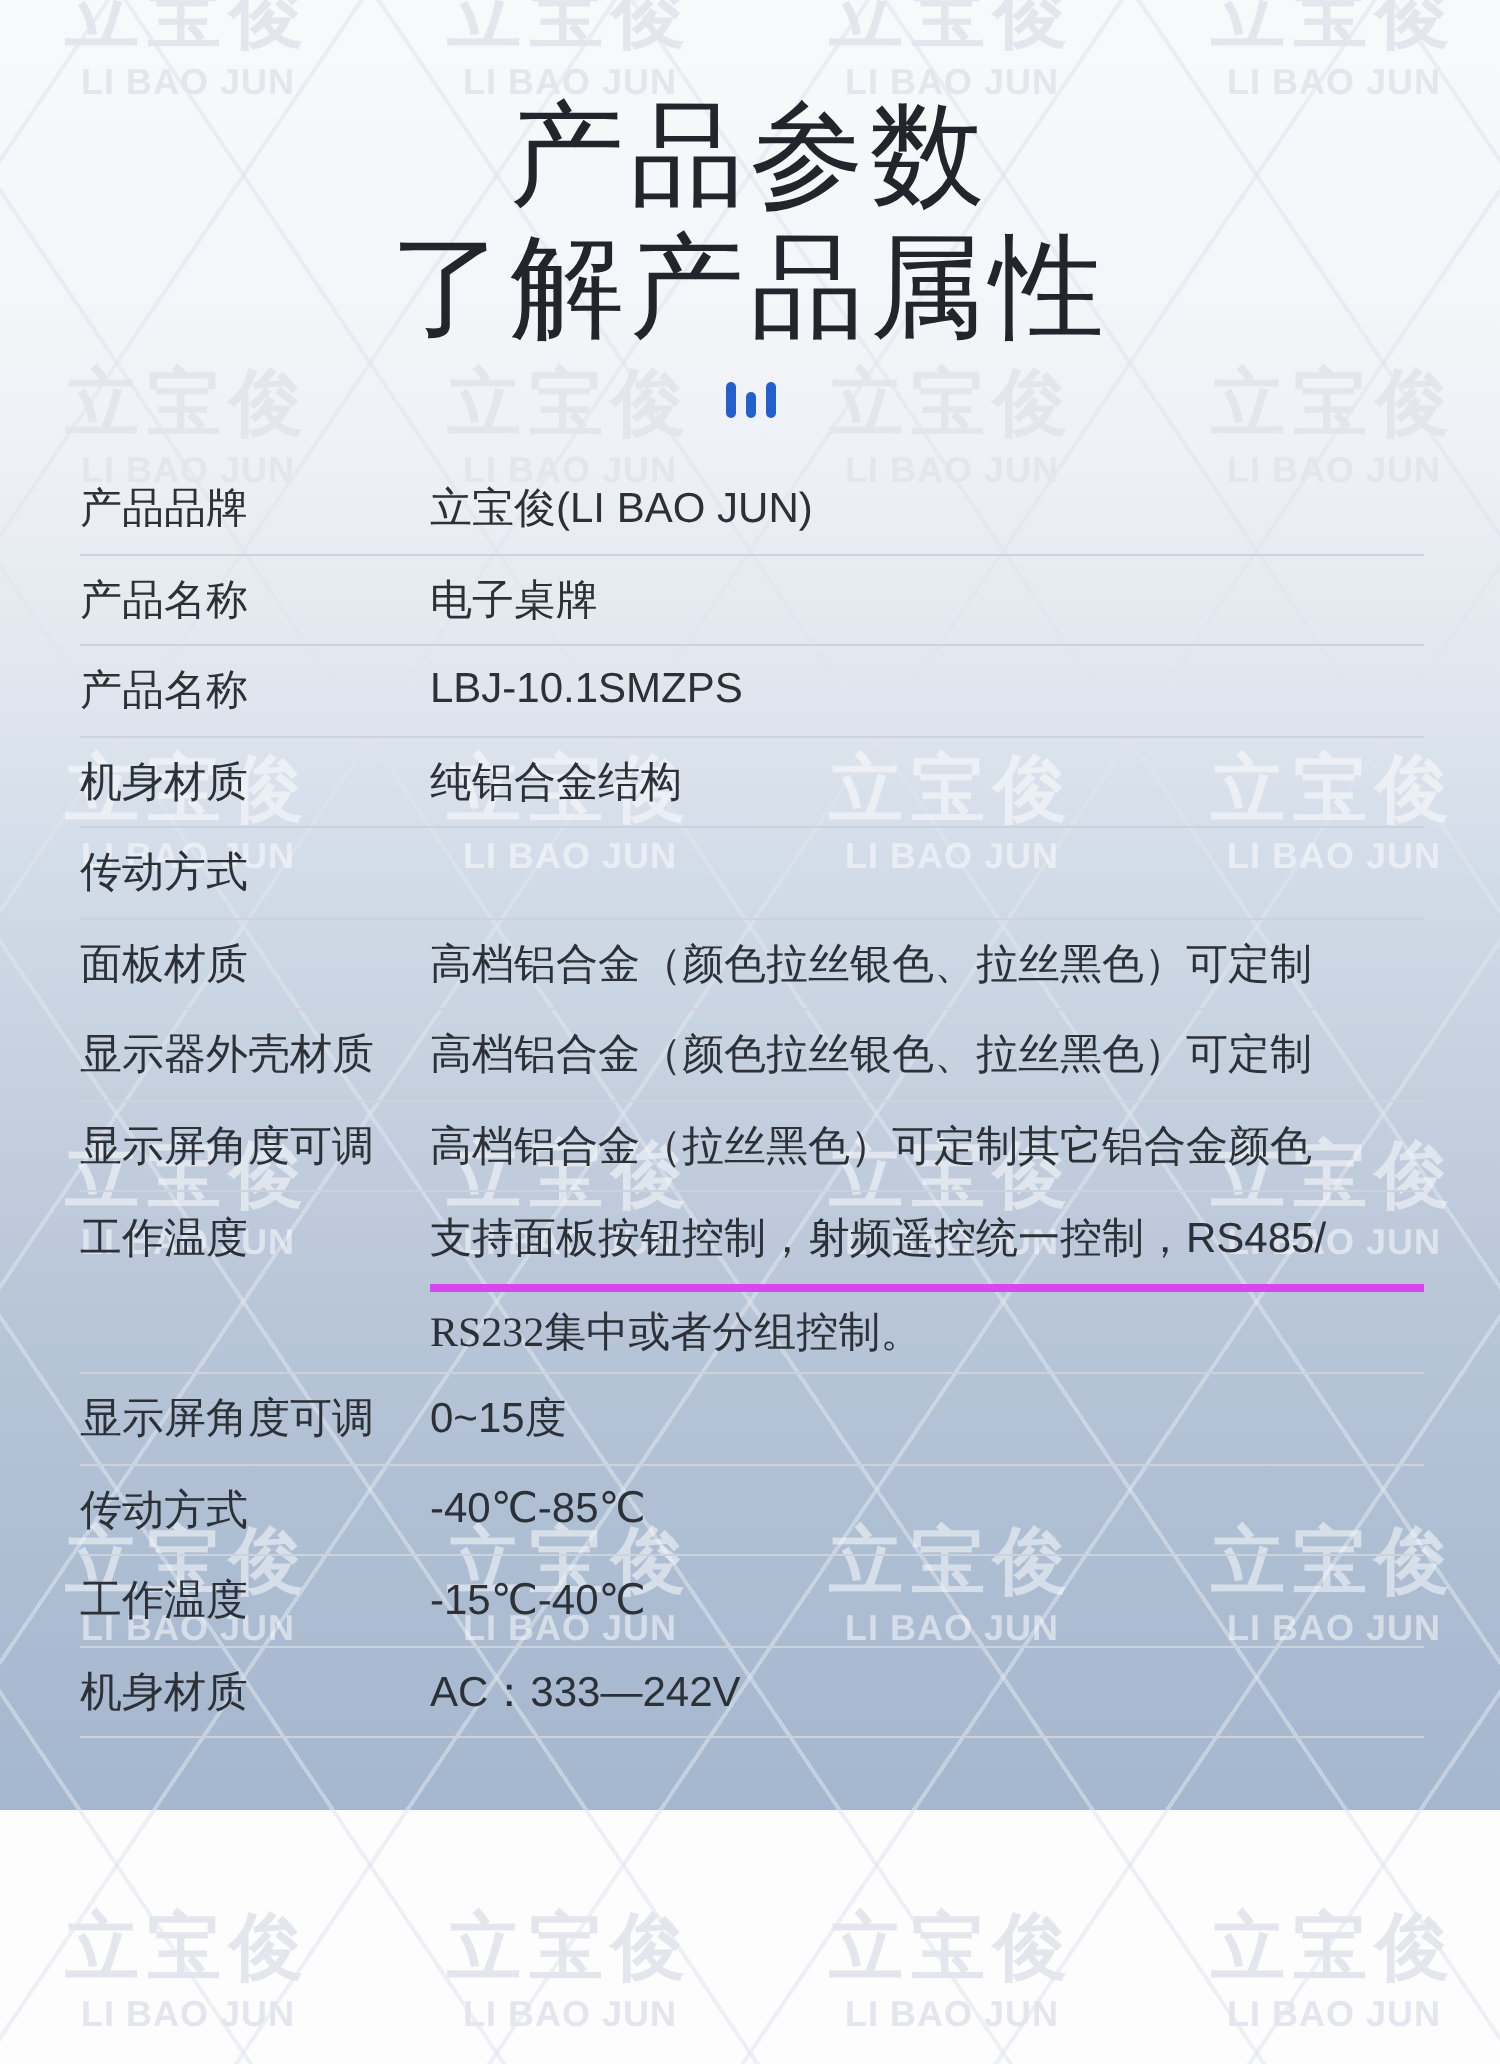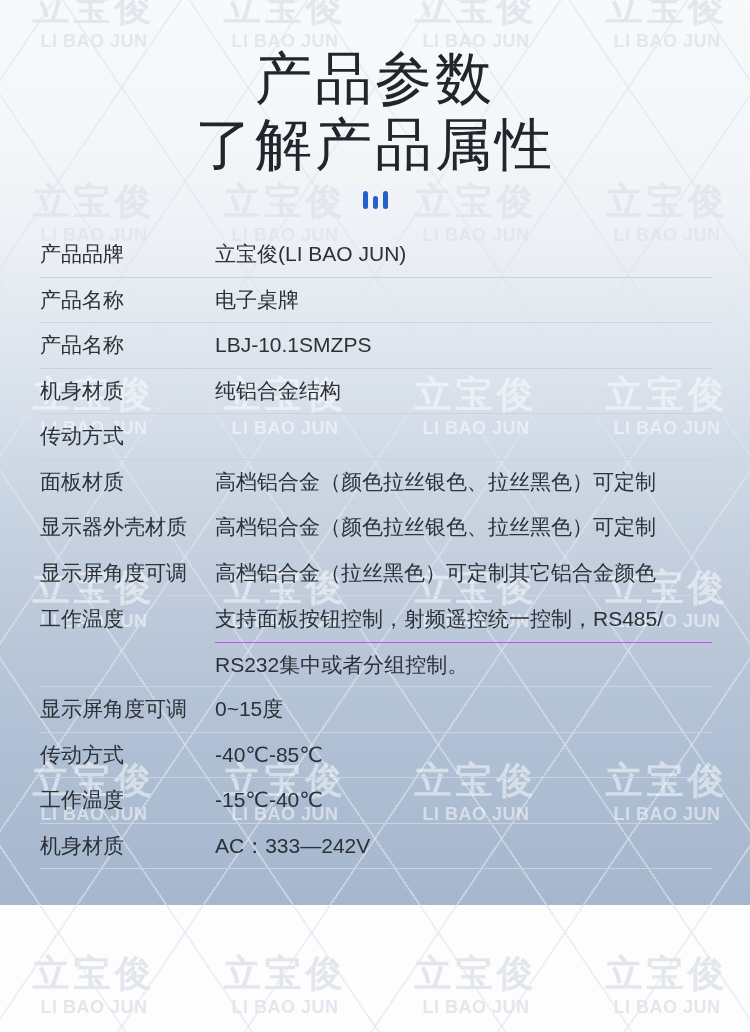--- a/index.html
+++ b/index.html
@@ -74,21 +74,21 @@
     border-bottom:1px solid #ccd3dd;
     font-size:21px;
   }
   .spec-row.tall { height:91px; align-items:flex-start; }
   .spec-label { flex:0 0 175px; }
   .spec-row.tall .spec-label {
     height:45.5px; display:flex; align-items:center;
   }
   .spec-value { flex:1; }
   .value-line { height:45.5px; display:flex; align-items:center; }
-  .value-line + .value-line { height:45px; border-top:1px solid #d946ef; }
+  .value-line + .value-line { height:45px; border-top:4px solid #d946ef;font-family:Liberation Serif, serif; }
 </style>
 </head>
 <body>
 
 <div class="page">
   <div class="hero-bg"></div>
   <div class="bottom-bg"></div>
   <div class="lattice"></div>
 
   <div class="wm-layer" id="wm-layer">

